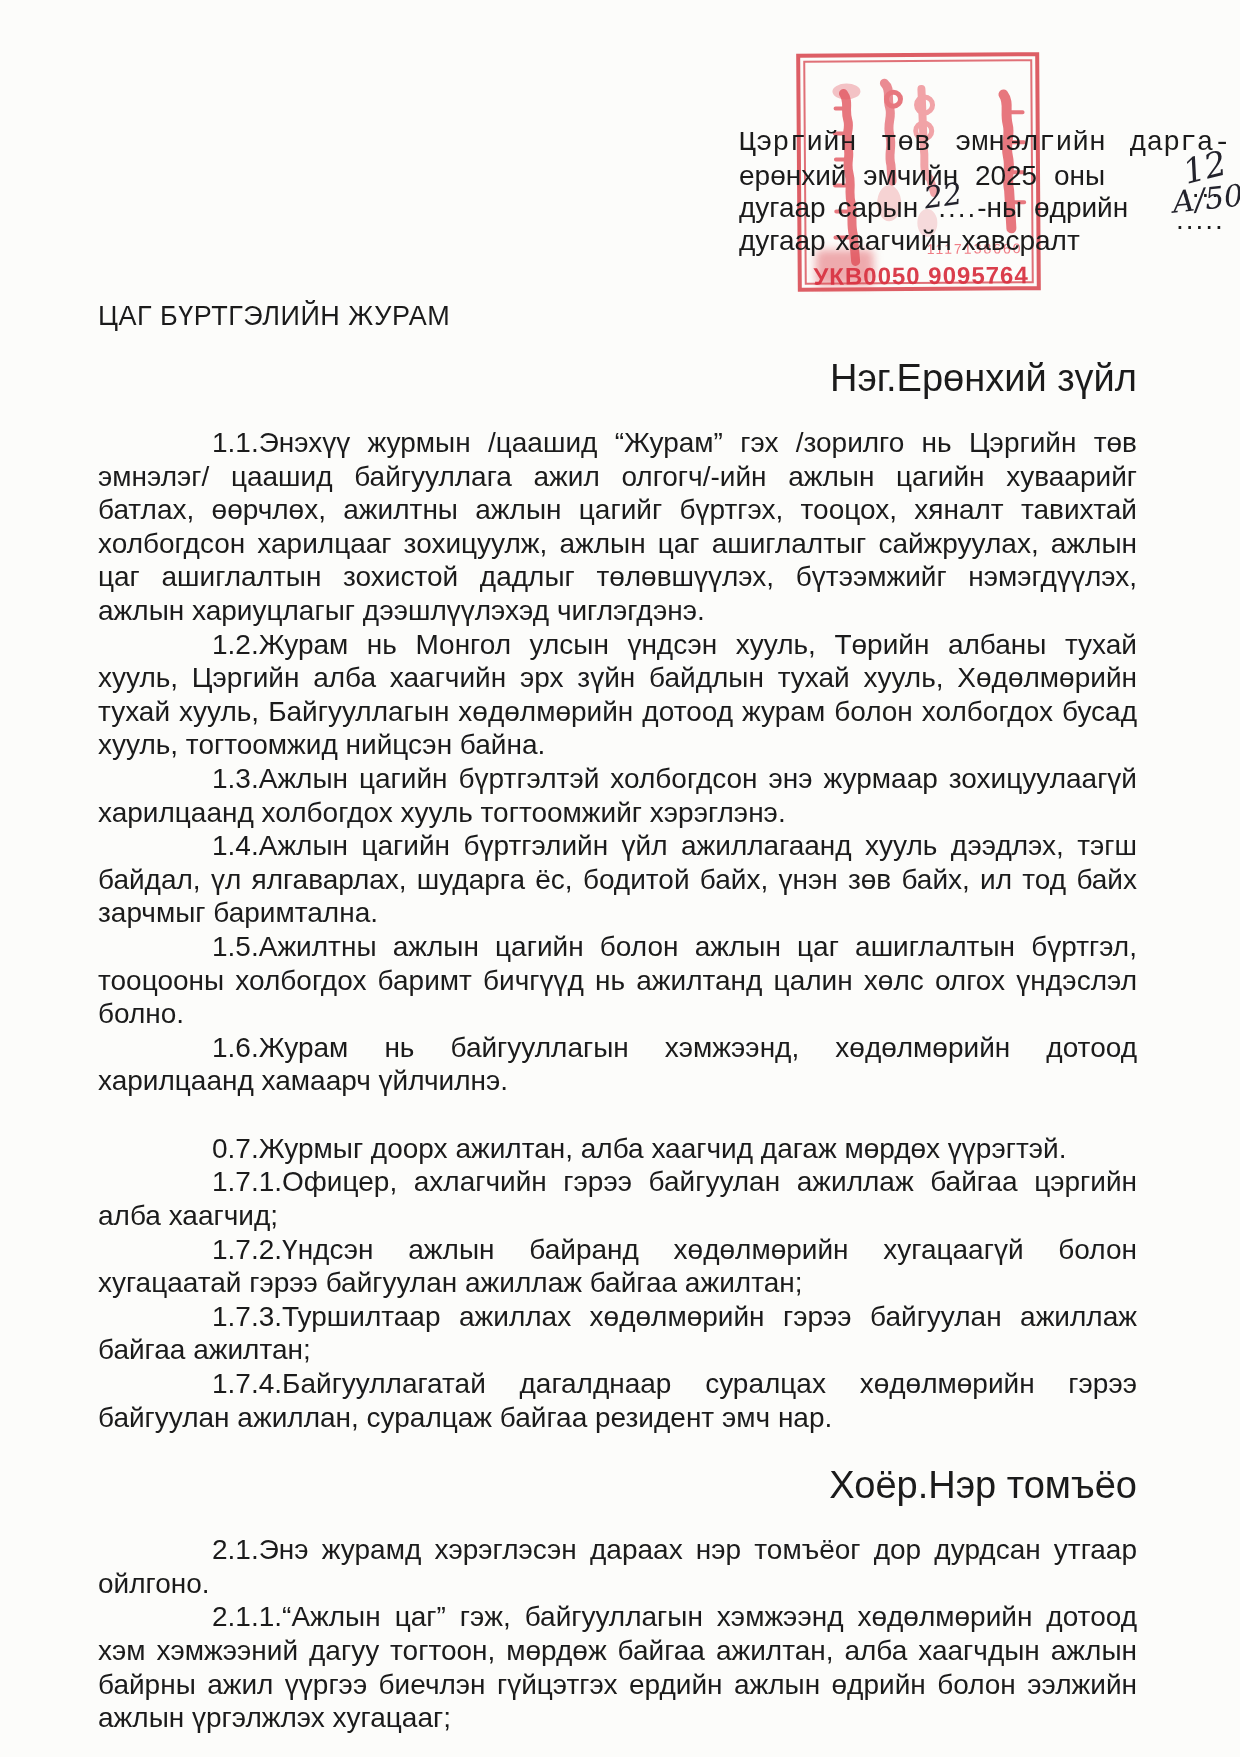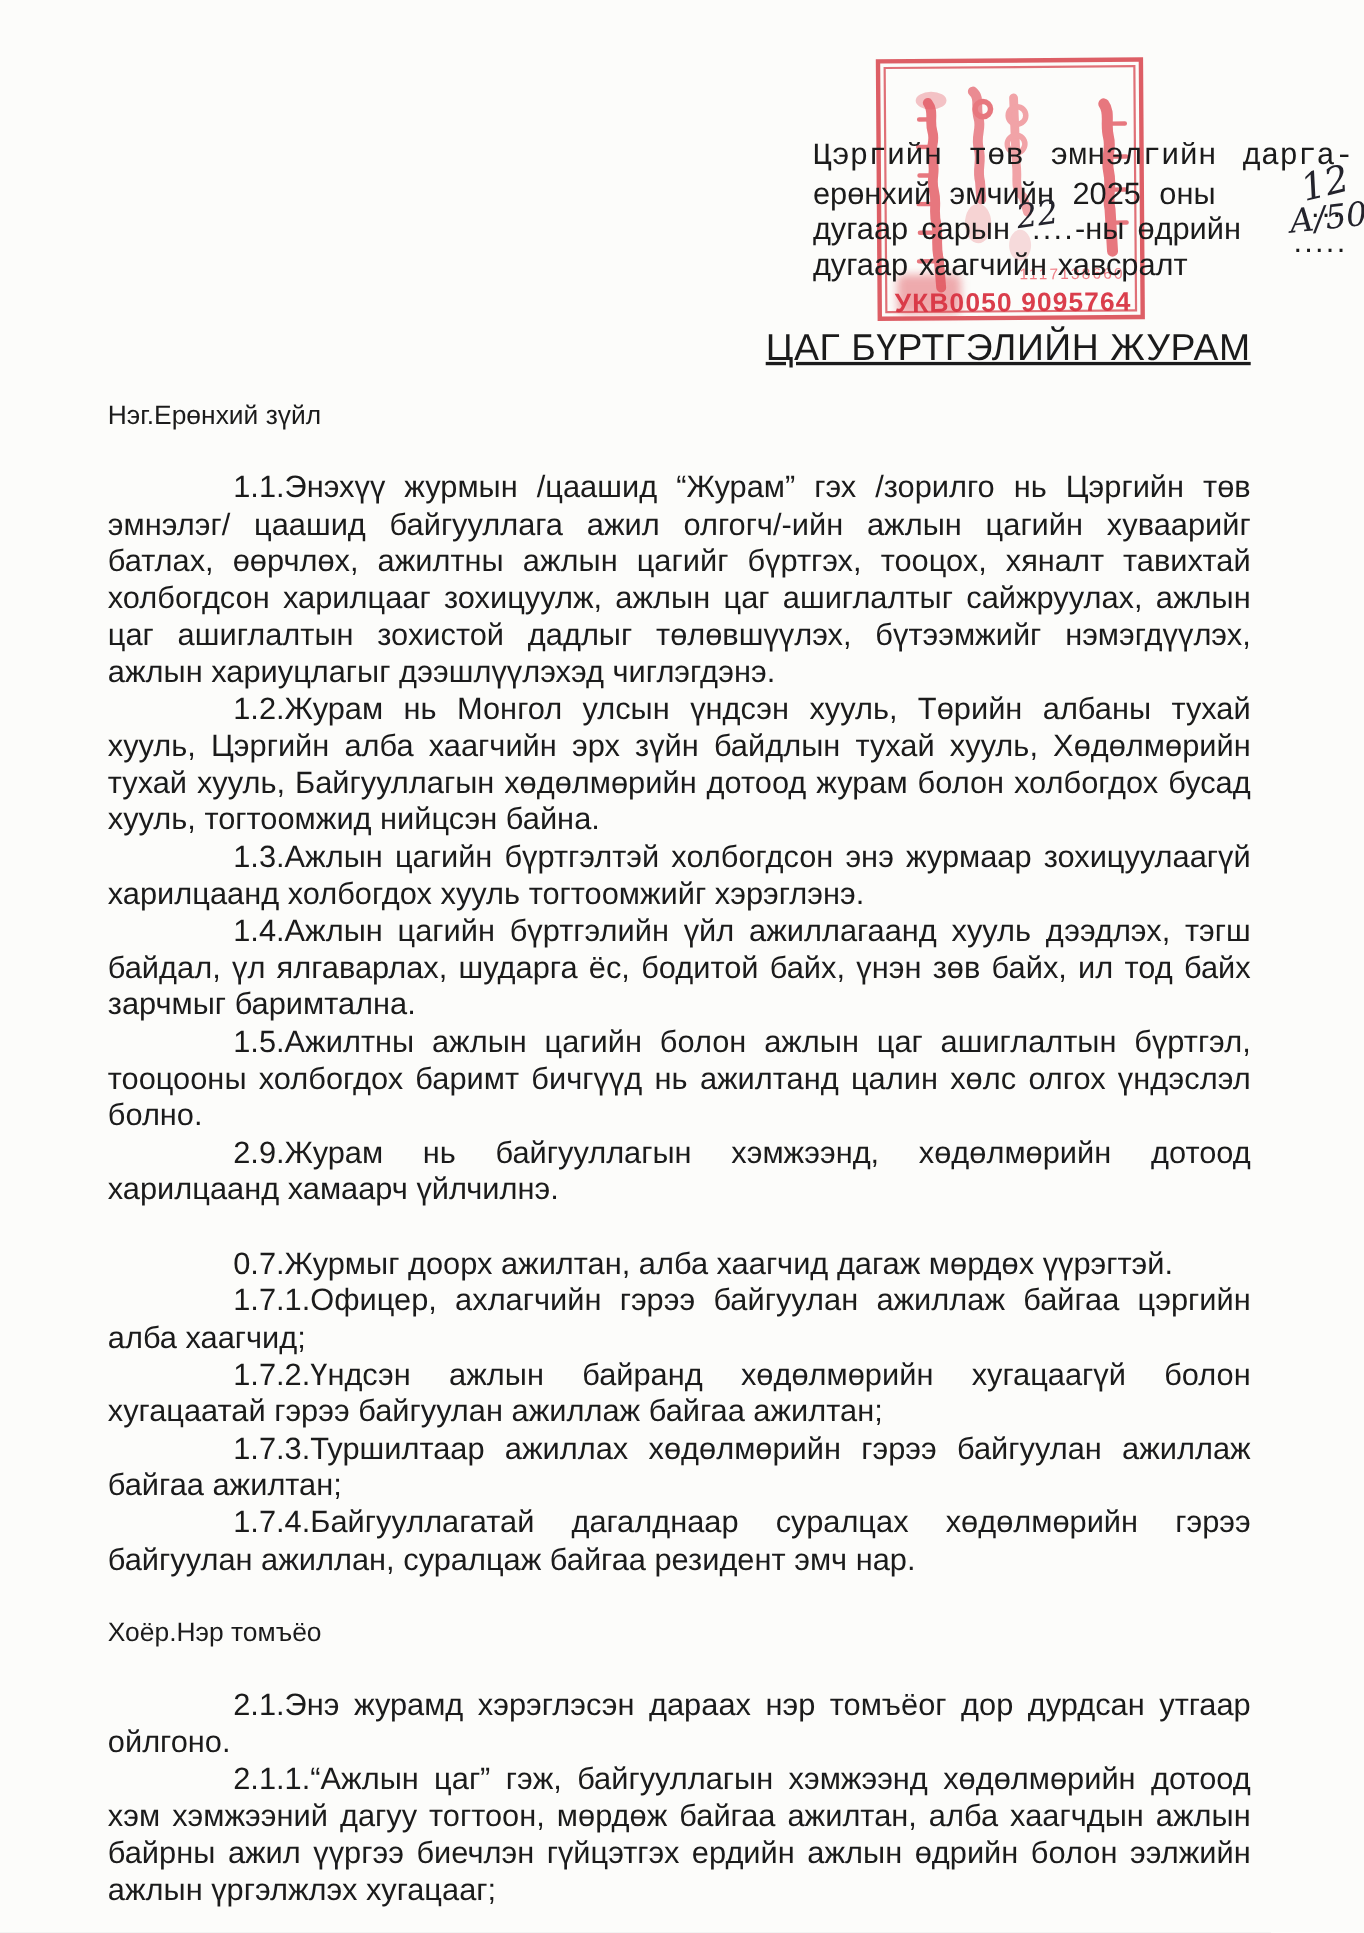--- a/index.html
+++ b/index.html
@@ -50,25 +50,25 @@
   .dots-abs{position:absolute;letter-spacing:2px;font-size:28px;}
   .dots-month{left:443px;top:45px;}
   .dots-no{left:437px;top:77px;}
 
   
   .body{
     position:absolute;left:98px;top:290px;width:1039px;
     font-size:28px;line-height:33.6px;text-align:justify;z-index:2;
   }
   .title{
-    font-size:34px;font-weight:400;text-align:right;
-    margin:8px 0 27px 0;letter-spacing:.5px;line-height:36px;text-decoration:underline;
+    font-size:27px;font-weight:400;text-align:left;
+    margin:8px 0 27px 0;letter-spacing:.5px;line-height:36px;
   }
   .sec{
-    font-size:24px;font-weight:400;text-align:left;
+    font-size:38px;font-weight:400;text-align:right;
     margin:0 0 31px 0;line-height:34px;
   }
   .sec.sec2{margin-top:34px;}
   .body p{margin:0;text-indent:114px;}
   .body p.gap-before{margin-top:34px;}
 </style>
 </head>
 <body>
 
 <div class="page">
@@ -113,21 +113,21 @@
 
   <div class="body">
     <div class="title">ЦАГ БҮРТГЭЛИЙН ЖУРАМ</div>
 
     <div class="sec">Нэг.Ерөнхий зүйл</div>
     <p>1.1.Энэхүү журмын /цаашид “Журам” гэх /зорилго нь Цэргийн төв эмнэлэг/ цаашид байгууллага ажил олгогч/-ийн ажлын цагийн хуваарийг батлах, өөрчлөх, ажилтны ажлын цагийг бүртгэх, тооцох, хяналт тавихтай холбогдсон харилцааг зохицуулж, ажлын цаг ашиглалтыг сайжруулах, ажлын цаг ашиглалтын зохистой дадлыг төлөвшүүлэх, бүтээмжийг нэмэгдүүлэх, ажлын хариуцлагыг дээшлүүлэхэд чиглэгдэнэ.</p>
     <p>1.2.Журам нь Монгол улсын үндсэн хууль, Төрийн албаны тухай хууль, Цэргийн алба хаагчийн эрх зүйн байдлын тухай хууль, Хөдөлмөрийн тухай хууль, Байгууллагын хөдөлмөрийн дотоод журам болон холбогдох бусад хууль, тогтоомжид нийцсэн байна.</p>
     <p>1.3.Ажлын цагийн бүртгэлтэй холбогдсон энэ журмаар зохицуулаагүй харилцаанд холбогдох хууль тогтоомжийг хэрэглэнэ.</p>
     <p>1.4.Ажлын цагийн бүртгэлийн үйл ажиллагаанд хууль дээдлэх, тэгш байдал, үл ялгаварлах, шударга ёс, бодитой байх, үнэн зөв байх, ил тод байх зарчмыг баримтална.</p>
     <p>1.5.Ажилтны ажлын цагийн болон ажлын цаг ашиглалтын бүртгэл, тооцооны холбогдох баримт бичгүүд нь ажилтанд цалин хөлс олгох үндэслэл болно.</p>
-    <p>2.9.Журам нь байгууллагын хэмжээнд, хөдөлмөрийн дотоод харилцаанд хамаарч үйлчилнэ.</p>
+    <p>1.6.Журам нь байгууллагын хэмжээнд, хөдөлмөрийн дотоод харилцаанд хамаарч үйлчилнэ.</p>
     <p class="gap-before">0.7.Журмыг доорх ажилтан, алба хаагчид дагаж мөрдөх үүрэгтэй.</p>
     <p>1.7.1.Офицер, ахлагчийн гэрээ байгуулан ажиллаж байгаа цэргийн алба хаагчид;</p>
     <p>1.7.2.Үндсэн ажлын байранд хөдөлмөрийн хугацаагүй болон хугацаатай гэрээ байгуулан ажиллаж байгаа ажилтан;</p>
     <p>1.7.3.Туршилтаар ажиллах хөдөлмөрийн гэрээ байгуулан ажиллаж байгаа ажилтан;</p>
     <p>1.7.4.Байгууллагатай дагалднаар суралцах хөдөлмөрийн гэрээ байгуулан ажиллан, суралцаж байгаа резидент эмч нар.</p>
 
     <div class="sec sec2">Хоёр.Нэр томъёо</div>
     <p>2.1.Энэ журамд хэрэглэсэн дараах нэр томъёог дор дурдсан утгаар ойлгоно.</p>
     <p>2.1.1.“Ажлын цаг” гэж, байгууллагын хэмжээнд хөдөлмөрийн дотоод хэм хэмжээний дагуу тогтоон, мөрдөж байгаа ажилтан, алба хаагчдын ажлын байрны ажил үүргээ биечлэн гүйцэтгэх ердийн ажлын өдрийн болон ээлжийн ажлын үргэлжлэх хугацааг;</p>
   </div>

